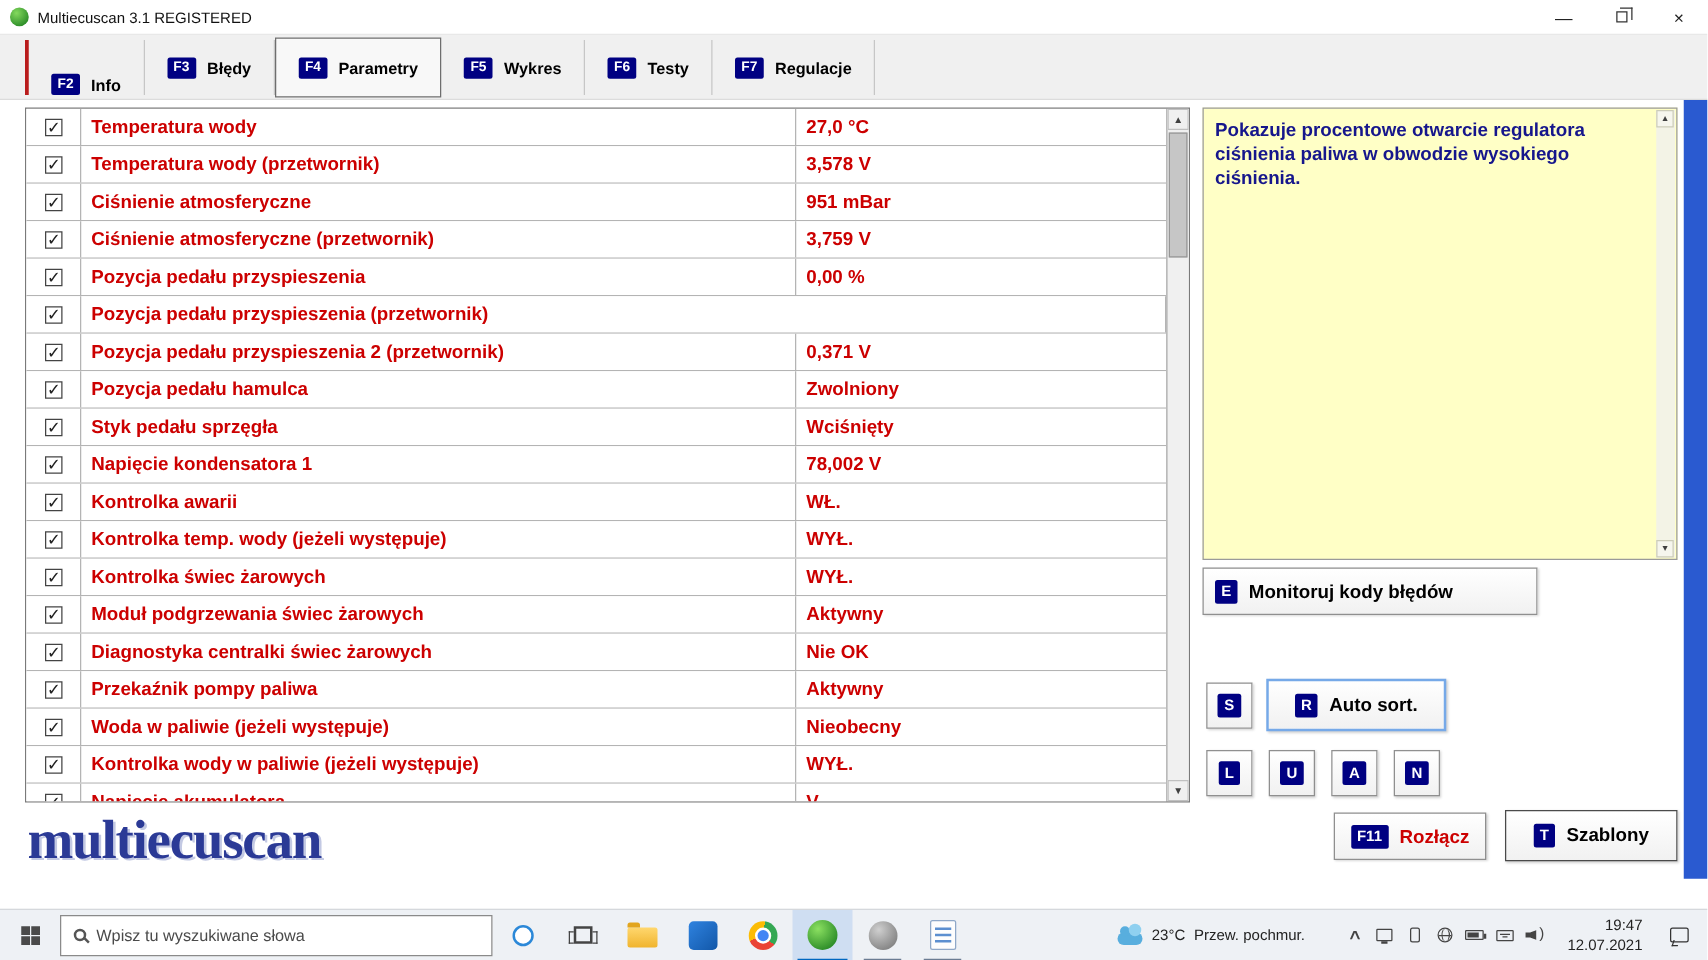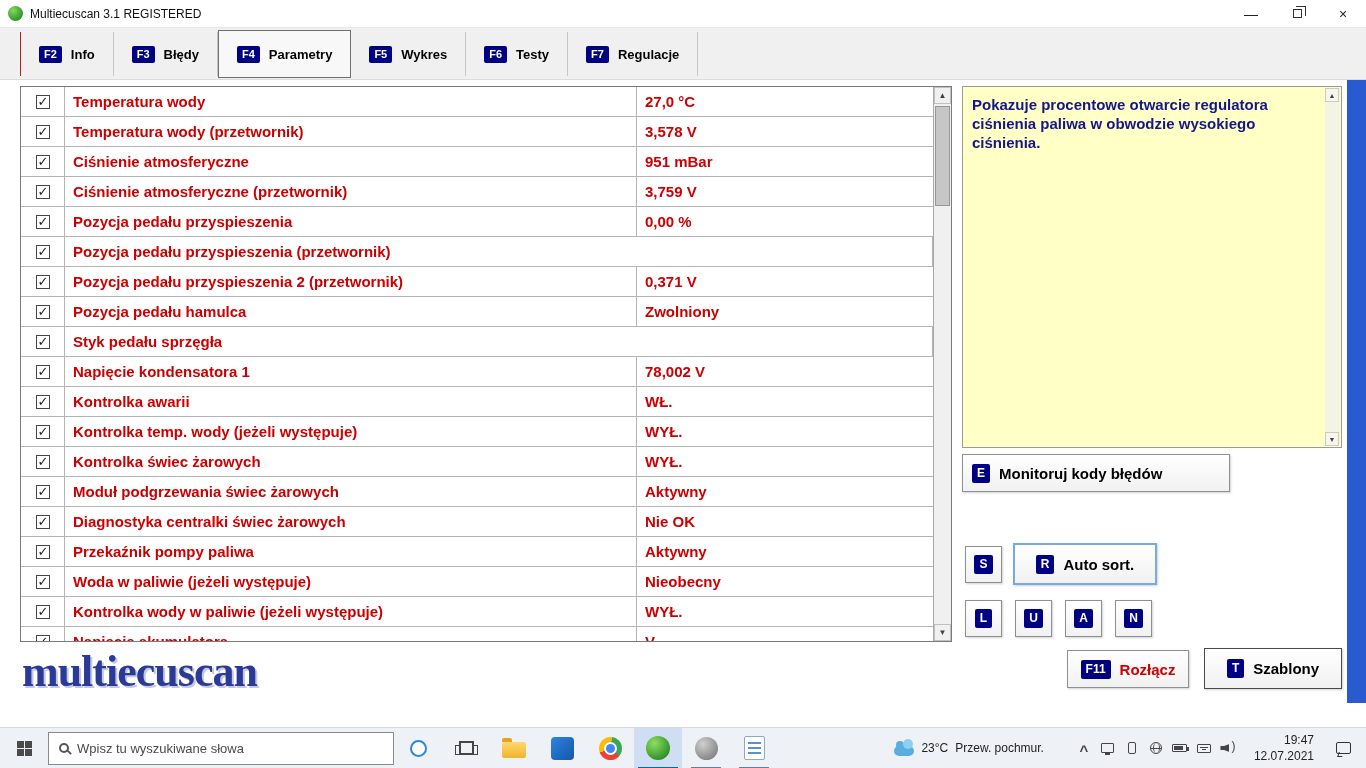--- a/index.html
+++ b/index.html
@@ -22,21 +22,21 @@
         font-size:14px; color:#222; }
   .restore-sq { position:relative; width:9px; height:9px; border:1px solid #333; }
   .restore-sq::before { content:''; position:absolute; top:-4px; left:2px; width:9px; height:9px;
                         border-top:1px solid #333; border-right:1px solid #333; }
 
   
   .tabbar { position:absolute; top:28px; left:0; width:1366px; height:52px; background:#f0f0f0;
             display:flex; align-items:flex-end; padding-left:20px; border-bottom:1px solid #dcdcdc; }
   .tab { height:44px; display:flex; align-items:center; padding:0 18px; gap:9px;
          border-right:1px solid #c6c6c6; margin-bottom:3px; }
-  .tab:first-child { border-left:1px solid #b91c1c; }
+  .tab:first-child { border-left:3px solid #b91c1c;align-items:flex-end; }
   .tab.active { height:48px; border:1px solid #6e6e6e; background:#f8f8f8; margin-bottom:1px; }
   .kbadge { display:inline-block; background:var(--badge-navy); color:#fff; font-size:11px;
             font-weight:bold; padding:2px 5px; border-radius:2px; line-height:13px; flex:none; }
   .tab-label { font-size:13px; font-weight:bold; color:#000; }
 
   
   .table-wrap { position:absolute; left:20px; top:86px; width:932px; height:556px;
                 border:1px solid #7a7a7a; background:#fff; display:flex; overflow:hidden; }
   .ptable { width:912px; overflow:hidden; }
   .prow { display:flex; height:30px; border-bottom:1px solid #b4b4b4; background:#fff; }
@@ -289,20 +289,21 @@
           <div class="pname">Pozycja pedału hamulca</div>
           <div class="pval">Zwolniony</div>
         </div>
         <div class="prow">
           <div class="pcheck">
             <span class="cbox">
               <span class="tick">✓</span>
             </span>
           </div>
           <div class="pname">Styk pedału sprzęgła</div>
+          <div class="pval">Wciśnięty</div>
         </div>
         <div class="prow">
           <div class="pcheck">
             <span class="cbox">
               <span class="tick">✓</span>
             </span>
           </div>
           <div class="pname">Napięcie kondensatora 1</div>
           <div class="pval">78,002 V</div>
         </div>

